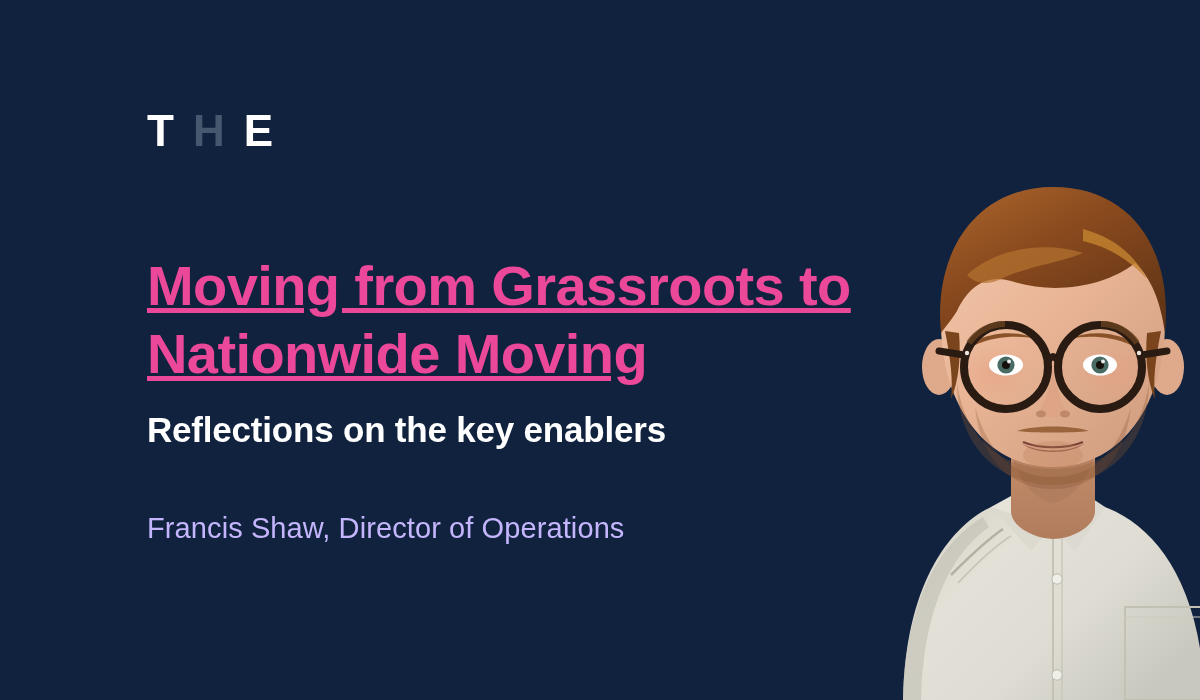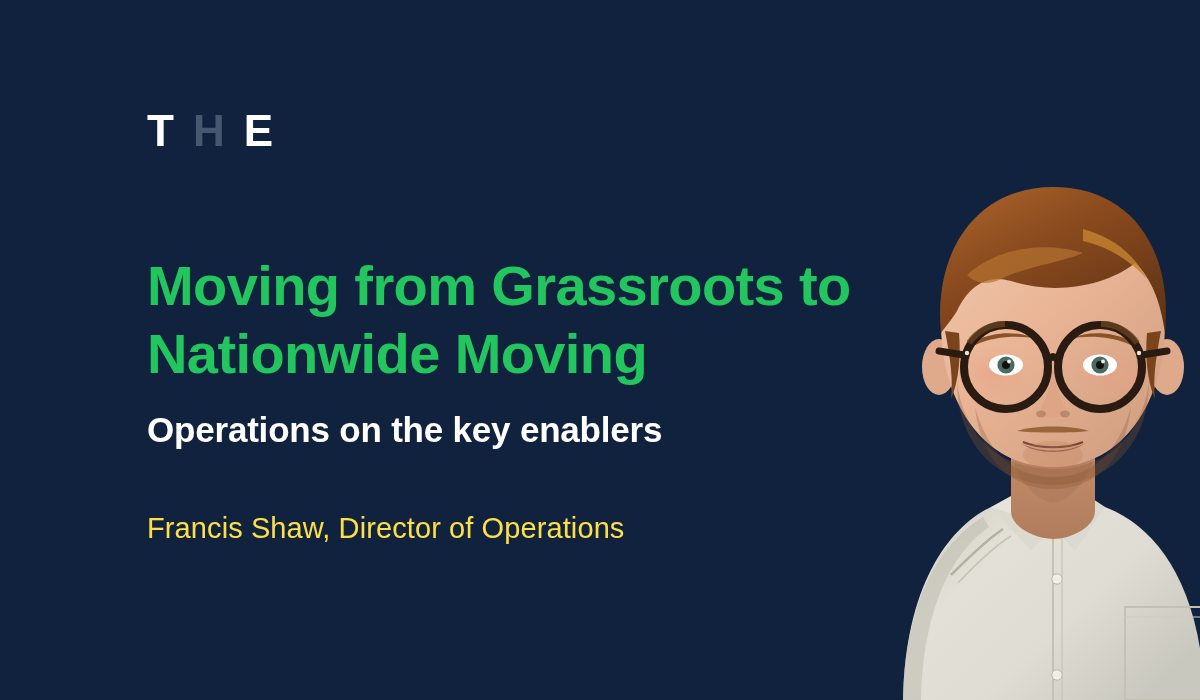--- a/index.html
+++ b/index.html
@@ -57,23 +57,24 @@
     left: 147px;
     top: 252px;
     width: 770px;
   }
   .headline-line {
     display: block;
     font-family: "Liberation Sans", sans-serif;
     font-weight: 700;
     font-size: 56px;
     line-height: 68px;
-    color: #22c55e;
+    color: #ec4899;
     letter-spacing: -0.6px;
     white-space: nowrap;
+    text-decoration: underline;
   }
 
   #subhead {
     position: absolute;
     left: 147px;
     top: 408px;
     font-family: "Liberation Sans", sans-serif;
     font-weight: 700;
     font-size: 35px;
     line-height: 44px;
@@ -83,21 +84,21 @@
   }
 
   #byline {
     position: absolute;
     left: 147px;
     top: 510px;
     font-family: "Liberation Sans", sans-serif;
     font-weight: 400;
     font-size: 29px;
     line-height: 36px;
-    color: #fde047;
+    color: #c4b5fd;
     letter-spacing: 0.1px;
     white-space: nowrap;
   }
 
   
   #portrait {
     position: absolute;
     right: 0;
     bottom: 0;
     width: 470px;
@@ -113,21 +114,21 @@
 
   <div id="logo">
     <span class="logo-line"><span class="lt">T</span><span class="lt dim">H</span><span class="lt">E</span></span>
   </div>
 
   <div id="headline">
     <span class="headline-line">Moving from Grassroots to</span>
     <span class="headline-line">Nationwide Moving</span>
   </div>
 
-  <div id="subhead">Operations on the key enablers</div>
+  <div id="subhead">Reflections on the key enablers</div>
 
   <div id="byline">Francis Shaw, Director of Operations</div>
 
   <div id="portrait">
     <svg viewBox="0 0 470 545" xmlns="http://www.w3.org/2000/svg">
       <defs>
         <linearGradient id="shirtG" x1="0" y1="0" x2="1" y2="0.7">
           <stop offset="0%" stop-color="#CFCCBE"></stop>
           <stop offset="35%" stop-color="#E3E1D7"></stop>
           <stop offset="65%" stop-color="#DEDCD3"></stop>

